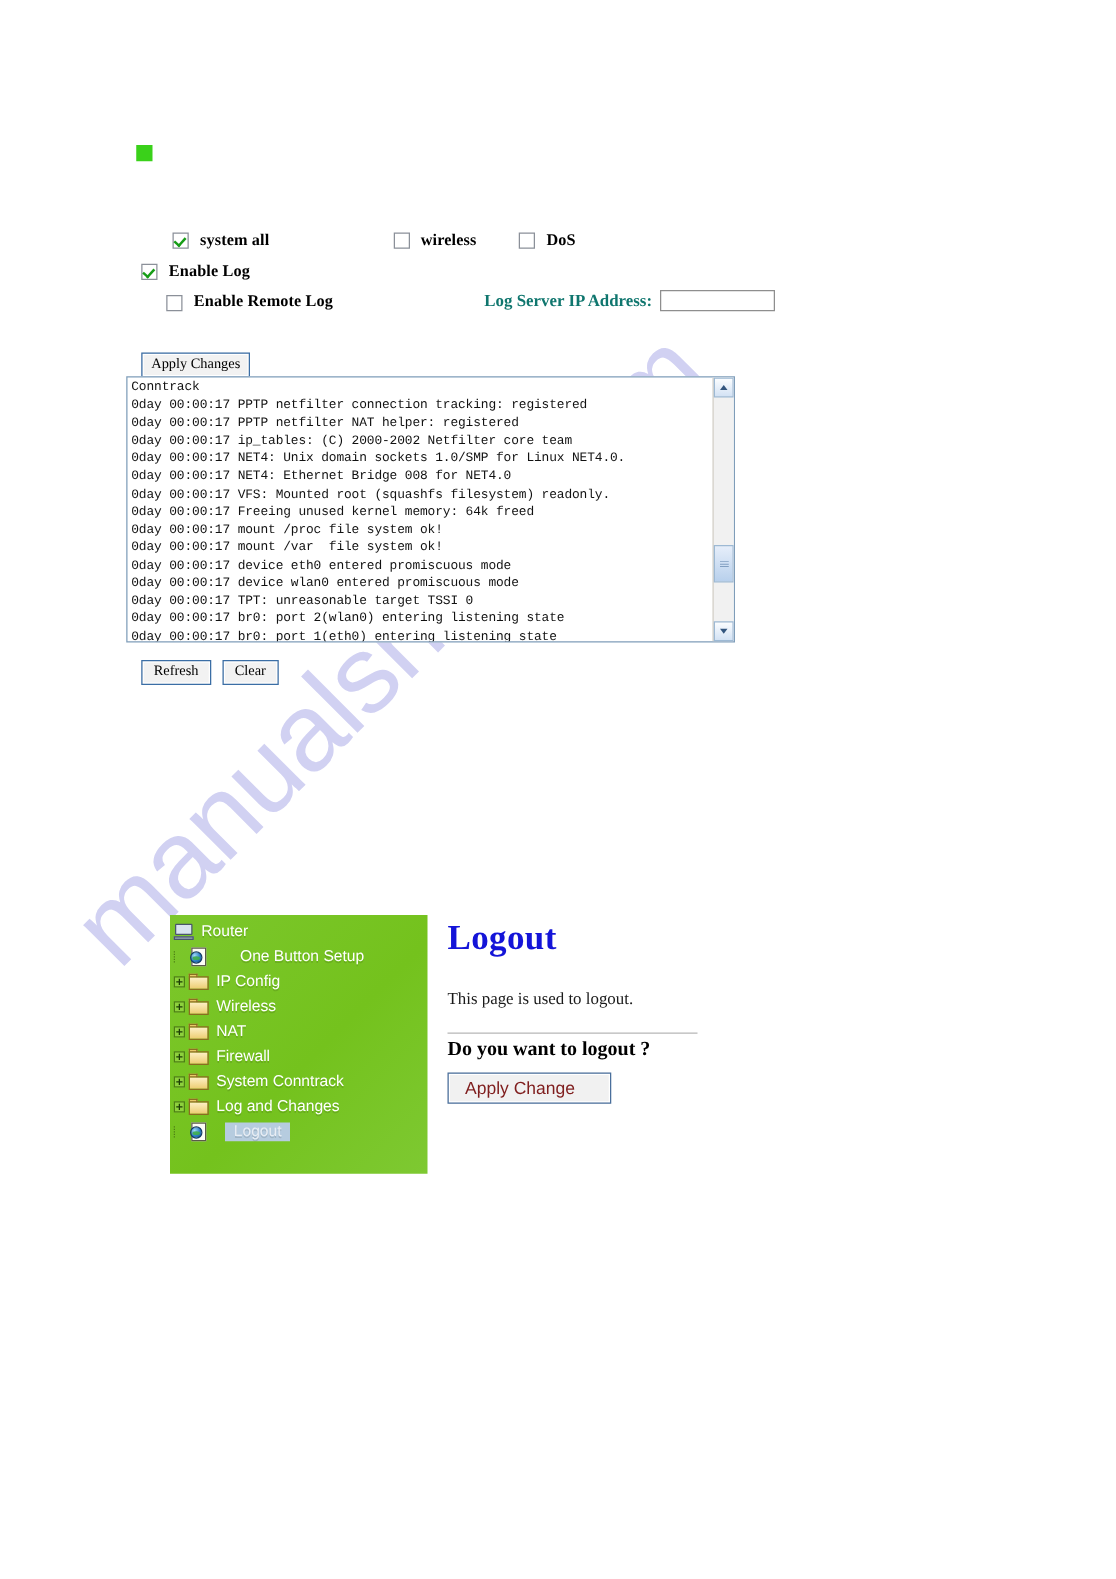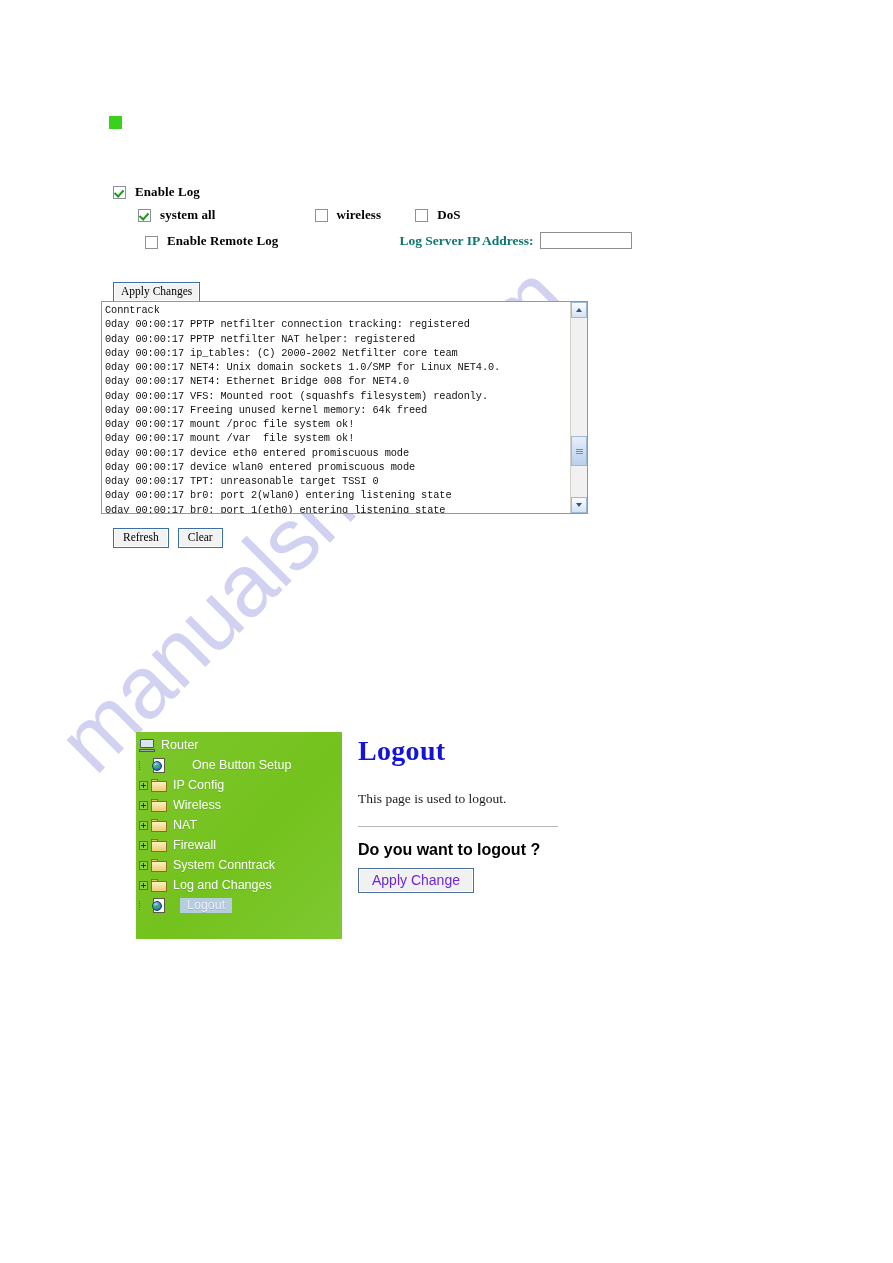--- a/index.html
+++ b/index.html
@@ -97,21 +97,21 @@
   #row-enable-log {
     margin-bottom: 7px;
   }
   #row-sublog {
     margin-left: 25px;
     margin-bottom: 9px;
   }
   #row-sublog .grp-wireless { margin-left: 99px; }
   #row-sublog .grp-dos { margin-left: 34px; }
   #row-remote {
-    margin-left: 32px;
+    margin-left: 20px;
     align-items: flex-end;
   }
   #row-remote .ip-label {
     margin-left: 121px;
     font-size: 13.5px;
     font-weight: bold;
     color: #0f766e;
   }
   #log-server-ip {
     width: 86px;
@@ -366,62 +366,62 @@
   #logout-desc {
     font-family: "Liberation Serif", serif;
     font-size: 13.5px;
     color: #1a1a1a;
     margin-top: 24px;
     padding-bottom: 19px;
     border-bottom: 1px solid #b7b7b7;
     width: 200px;
   }
   #logout-question {
-    font-family: Liberation Sans, sans-serif;
+    font-family: Liberation Serif, serif;
     font-size: 16px;
     font-weight: bold;
     color: #000;
-    margin-top: 14px;
+    margin-top: 4px;
   }
   #btn-apply-change {
     margin-top: 9px;
     font-family: "Liberation Sans", sans-serif;
     font-size: 14px;
-    padding: 3px 13px 4px 13px;
+    padding: 3px 28px 4px 13px;
     background: #f1f1f1;
     border: 1px solid #4a6f9c;
     box-shadow: inset 0 0 0 1px #ffffff;
-    color: #6d28d9;
+    color: #7f1d1d;
   }
 </style>
 </head>
 <body>
 
 <div id="watermark">
   <div class="wm-text">manualshive.com</div>
 </div>
 
 <div id="section-bullet"></div>
 
 <div id="log-settings">
 
+  <div class="row" id="row-sublog">
+    <span class="cb checked"></span>
+    <span class="cb-label">system all</span>
+
+    <span class="cb grp-wireless"></span>
+    <span class="cb-label">wireless</span>
+
+    <span class="cb grp-dos"></span>
+    <span class="cb-label">DoS</span>
+  </div>
+
   <div class="row" id="row-enable-log">
     <span class="cb checked"></span>
     <span class="cb-label">Enable Log</span>
-  </div>
-
-  <div class="row" id="row-sublog">
-    <span class="cb checked"></span>
-    <span class="cb-label">system all</span>
-
-    <span class="cb grp-wireless"></span>
-    <span class="cb-label">wireless</span>
-
-    <span class="cb grp-dos"></span>
-    <span class="cb-label">DoS</span>
   </div>
 
   <div class="row" id="row-remote">
     <span class="cb"></span>
     <span class="cb-label">Enable Remote Log</span>
 
     <span class="ip-label">Log Server IP Address:</span>
     <input id="log-server-ip" type="text" value="" style="">
   </div>
 </div>

